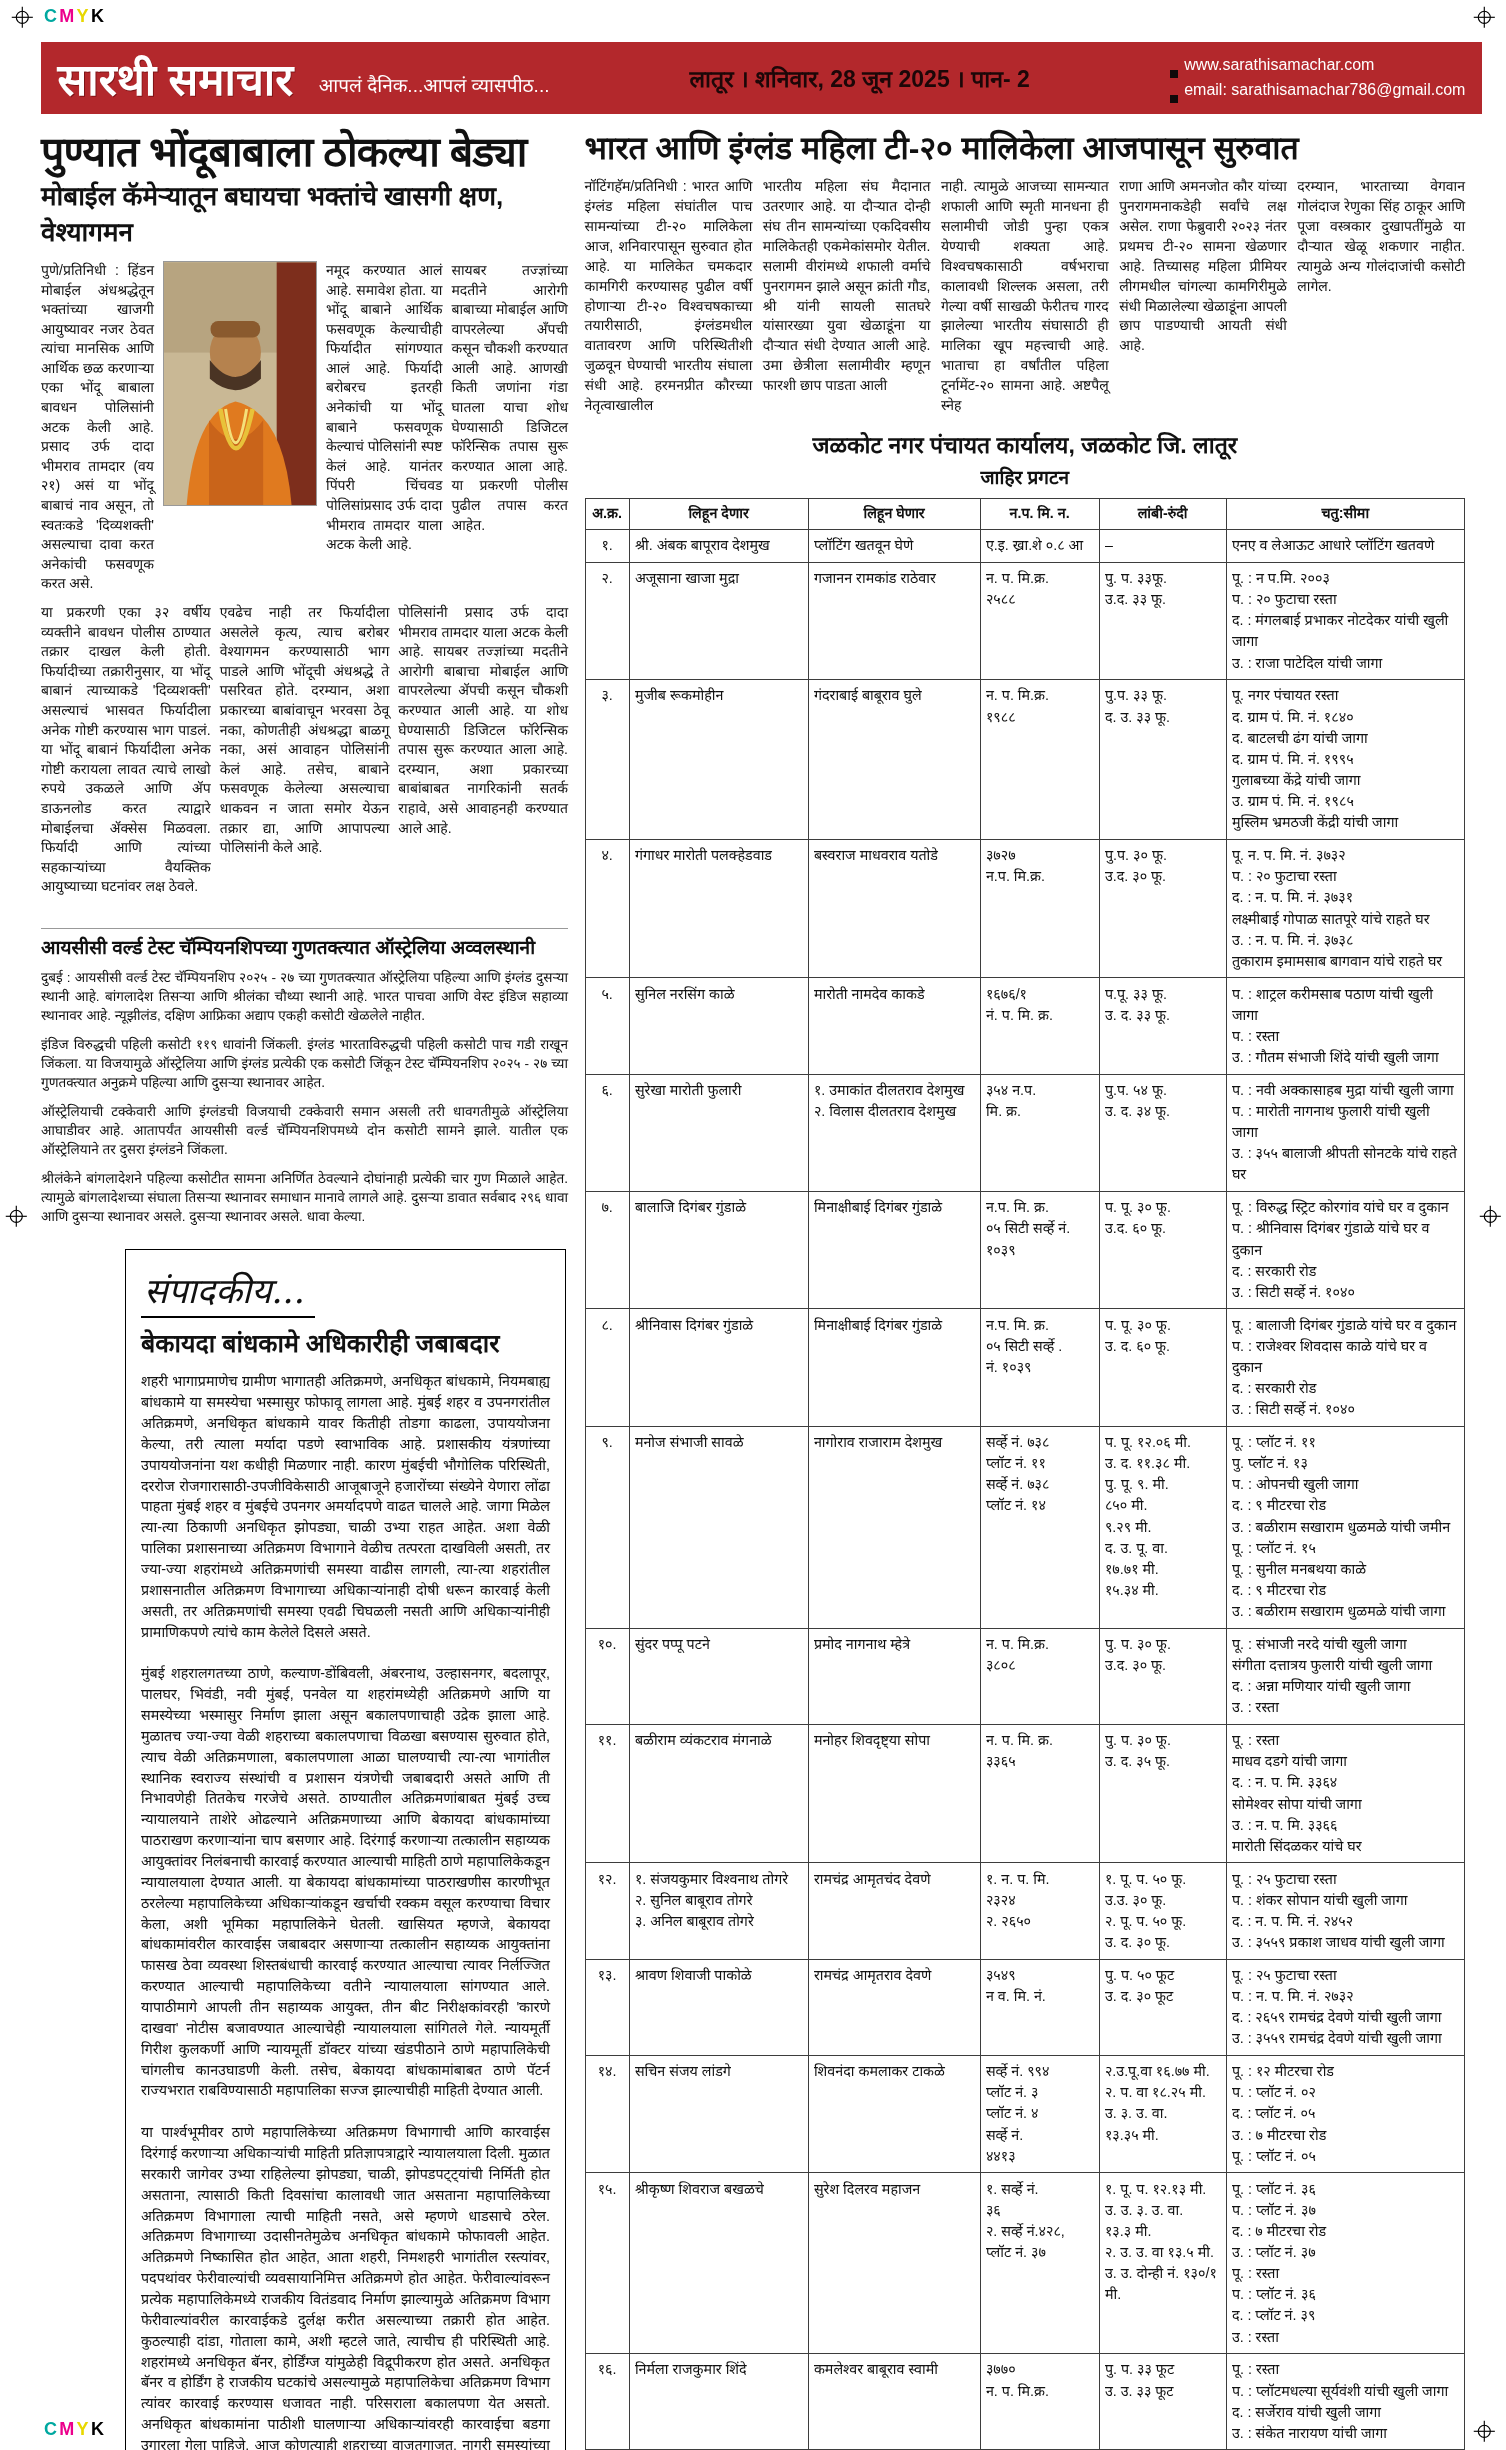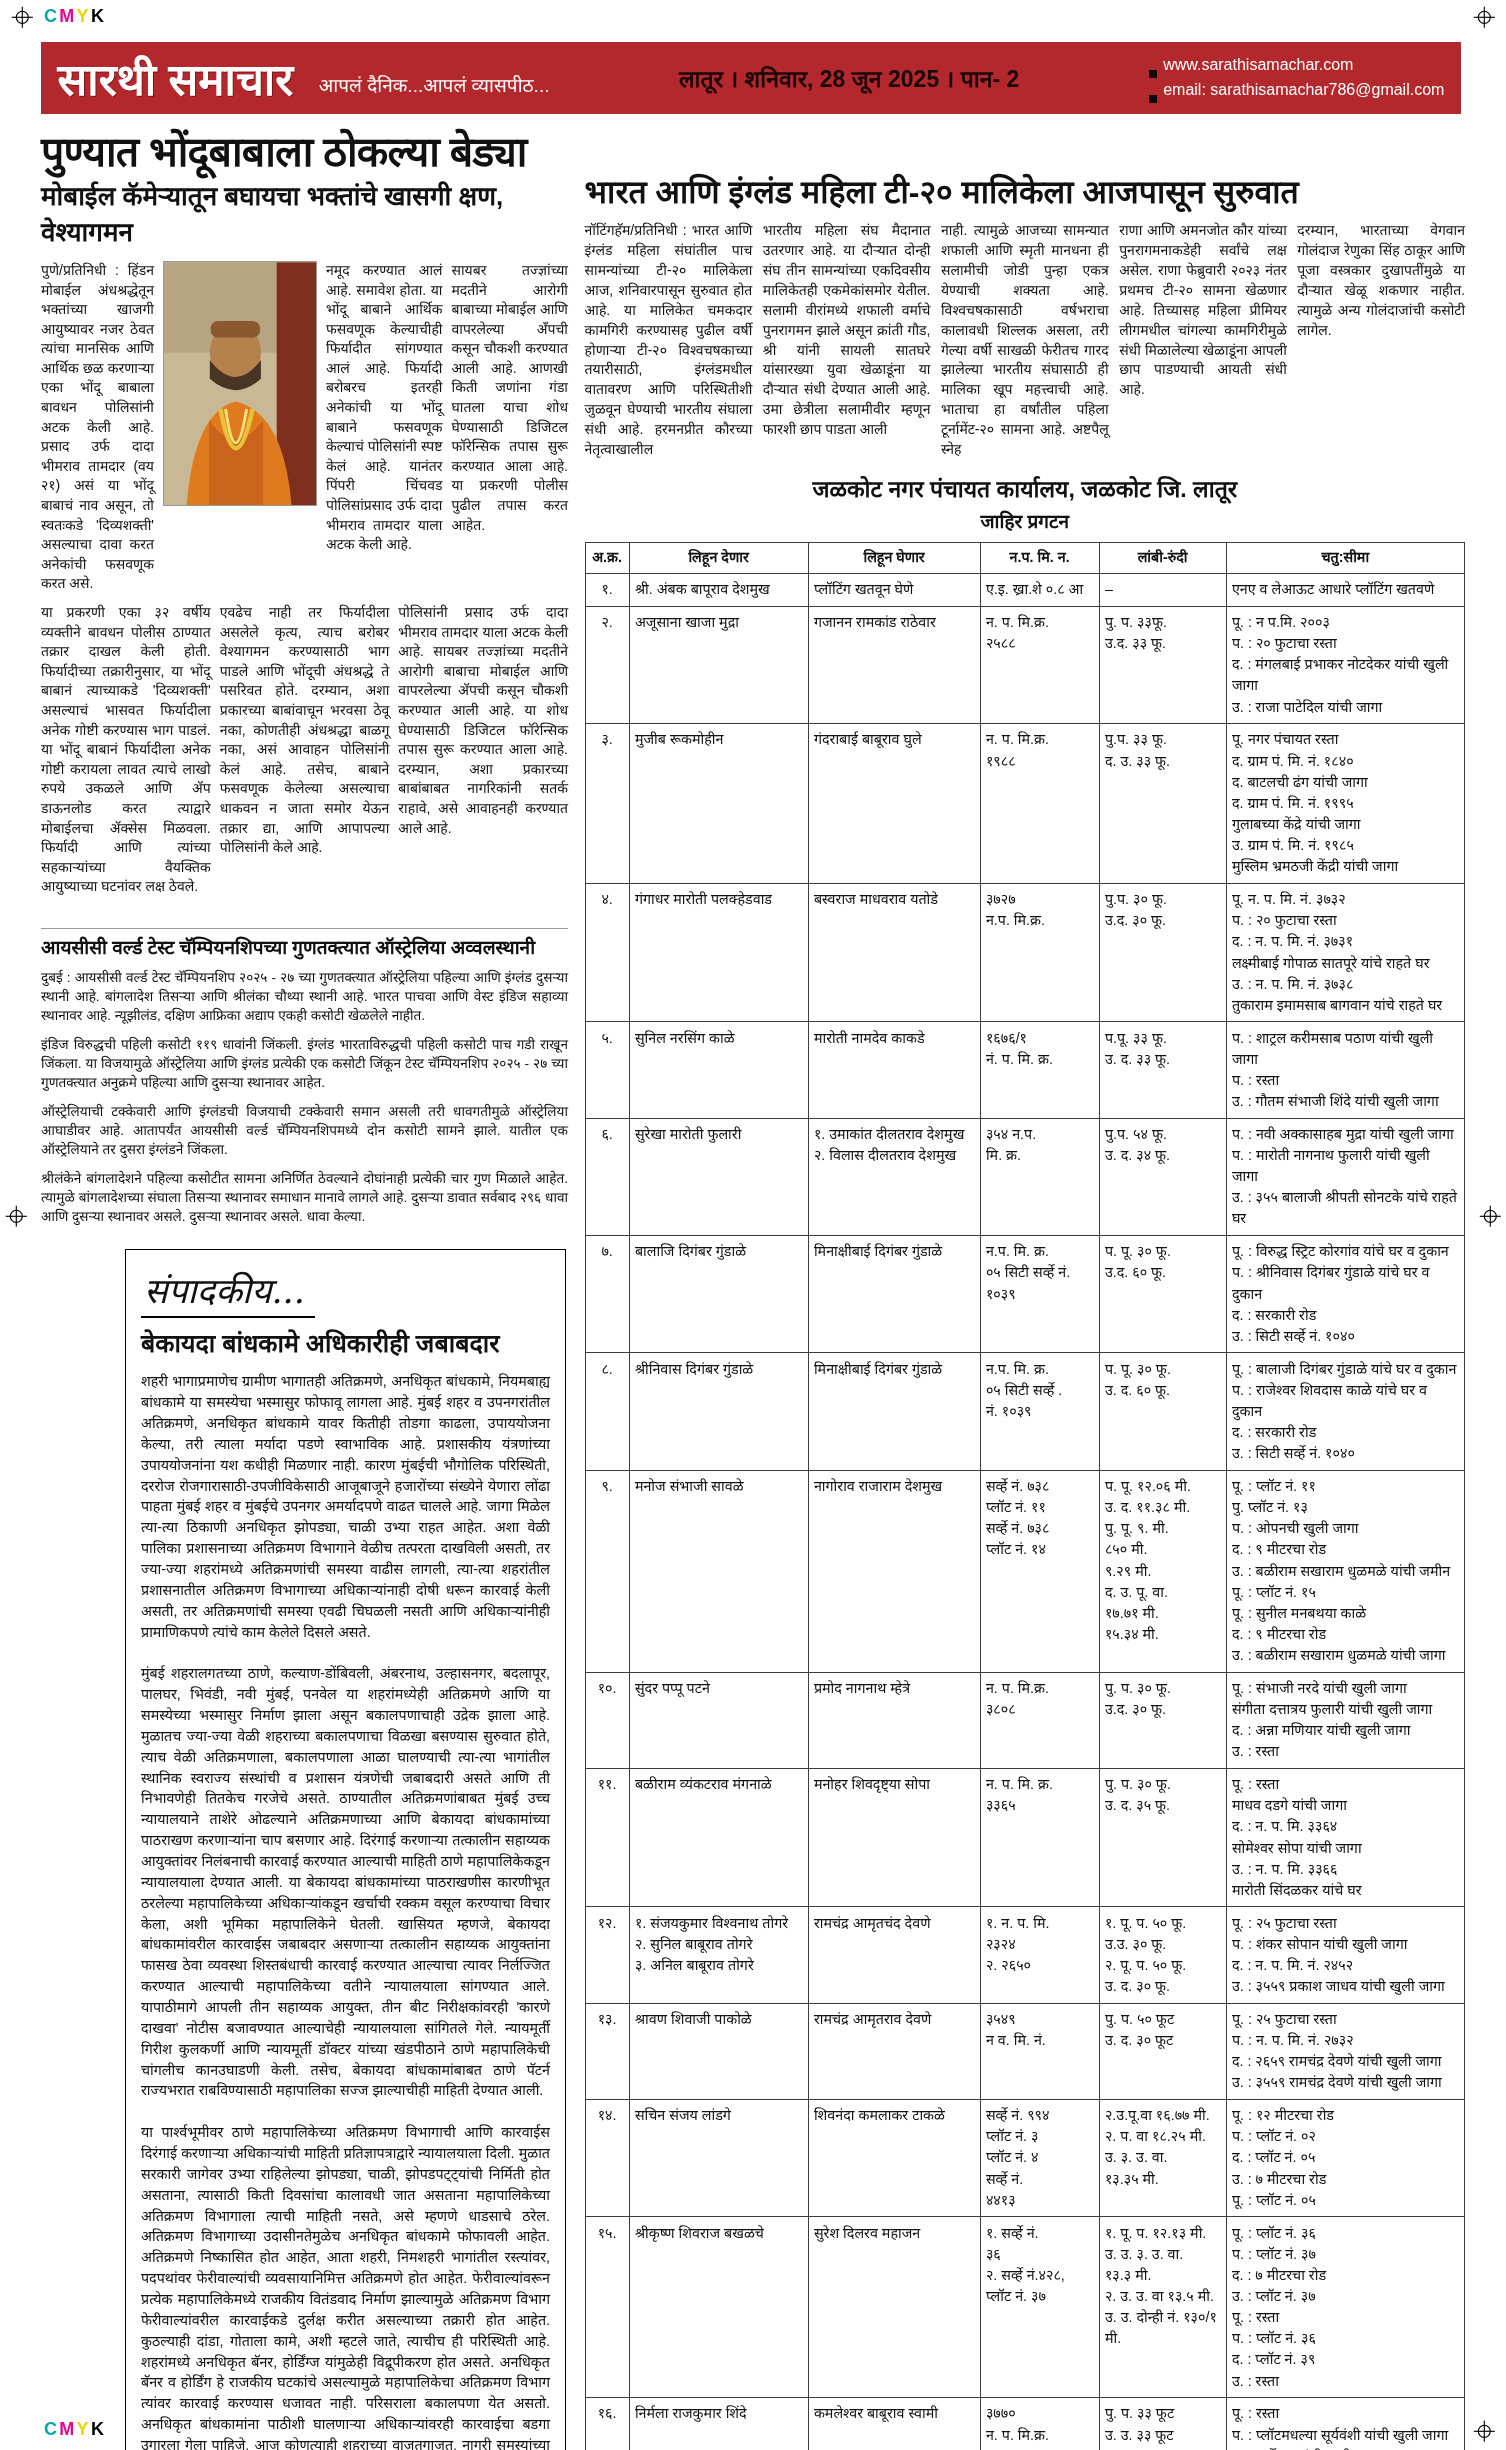--- a/index.html
+++ b/index.html
@@ -10,32 +10,32 @@
   
   .cmyk{position:absolute;font-weight:bold;font-size:18px;letter-spacing:2.3px;font-family:"Liberation Sans",sans-serif;}
   .cmyk-top{top:6px;left:44px;}
   .cmyk-bottom{bottom:10.5px;left:44px;}
   .cmyk .c{color:#00a8a0;} .cmyk .m{color:#ec008c;} .cmyk .y{color:#e8d800;} .cmyk .k{color:#000;}
   .regmark{position:absolute;width:22.6px;height:22.6px;}
   .rm-tl{top:6px;left:10.5px;} .rm-tr{top:6px;right:10.5px;} .rm-br{bottom:7.5px;right:10.5px;}
   .rm-ml{top:1205px;left:4.5px;} .rm-mr{top:1205px;right:4.5px;}
 
   
-  .masthead{position:absolute;top:42px;left:41px;right:45px;height:72px;background:#b3282c;display:flex;align-items:center;padding:0 16.6px;color:#fff;}
+  .masthead{position:absolute;top:42px;left:41px;right:24px;height:72px;background:#b3282c;display:flex;align-items:center;padding:0 16.6px;color:#fff;}
   .mast-title{font-size:44px;font-weight:bold;text-shadow:0.8px 0.8px 0 #7c1316;white-space:nowrap;}
   .mast-tagline{font-size:19px;margin:13.6px 0 0 25.6px;white-space:nowrap;}
   .mast-date{flex:1;text-align:center;color:#1c0708;font-weight:bold;font-size:23px;white-space:nowrap;}
   .mast-contact{font-size:16px;line-height:1.55;color:#fff;}
   .mast-contact .row{display:flex;align-items:flex-end;gap:6px;white-space:nowrap;}
   .sq{display:inline-block;width:8.3px;height:8.3px;background:#10090a;flex:none;}
 
   
   .content{position:absolute;top:130px;left:41px;right:41px;bottom:30px;display:flex;gap:16.6px;}
   .col-left{width:527px;flex:none;}
-  .col-right{flex:1;min-width:0;margin-top:44px;}
+  .col-right{flex:1;min-width:0;}
 
   
   .baba-head{font-size:41px;font-weight:bold;line-height:1.12;letter-spacing:-0.8px;}
   .baba-sub{font-size:26px;font-weight:bold;margin-top:1px;}
   .baba-top{display:flex;gap:9px;margin-top:12px;}
   .baba-top .tcol{font-size:14px;line-height:1.4;text-align:justify;}
   .tcol.w1{width:113px;flex:none;}
   .tcol.grow{flex:1;min-width:0;}
   .baba-photo{width:154px;height:245px;flex:none;border:0.8px solid #999;overflow:hidden;background:#c9b895;}
   .baba-lower{display:flex;gap:9px;margin-top:9px;}

